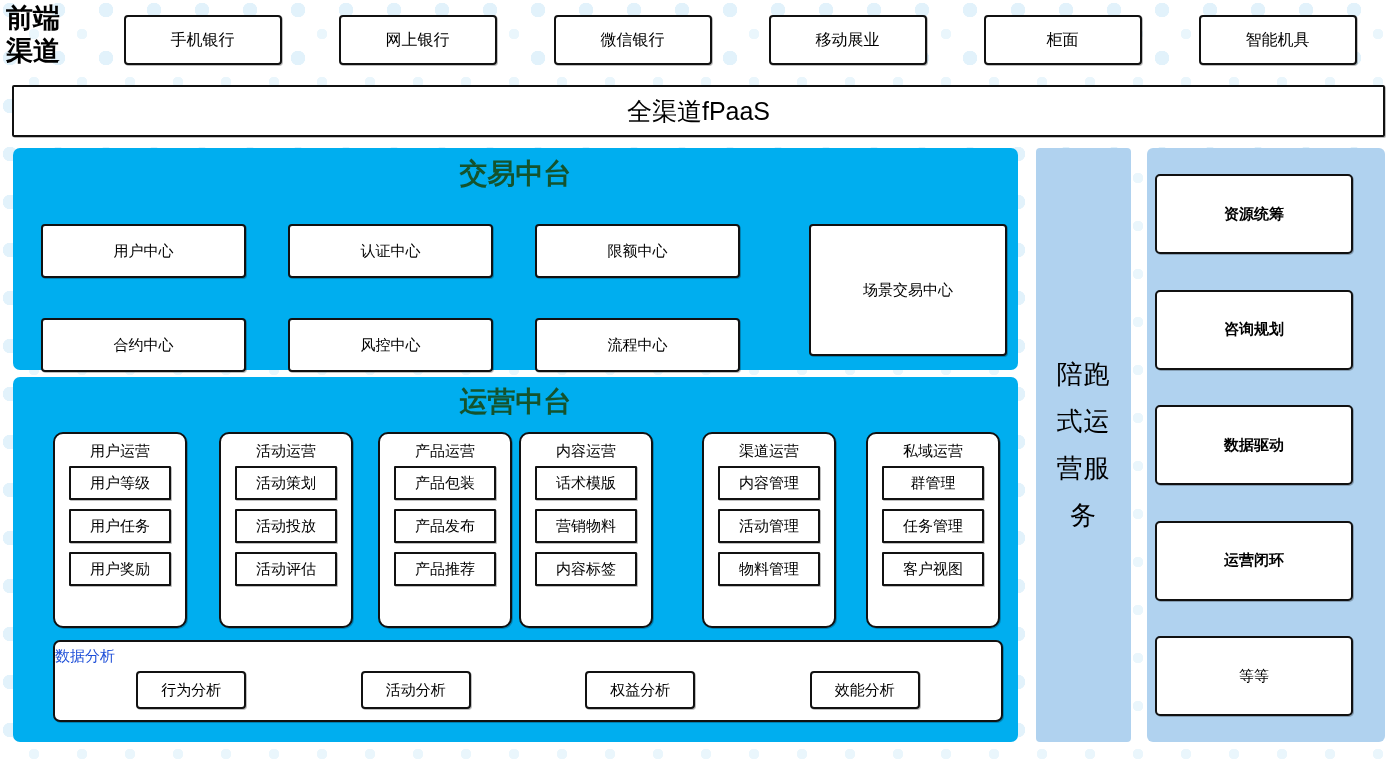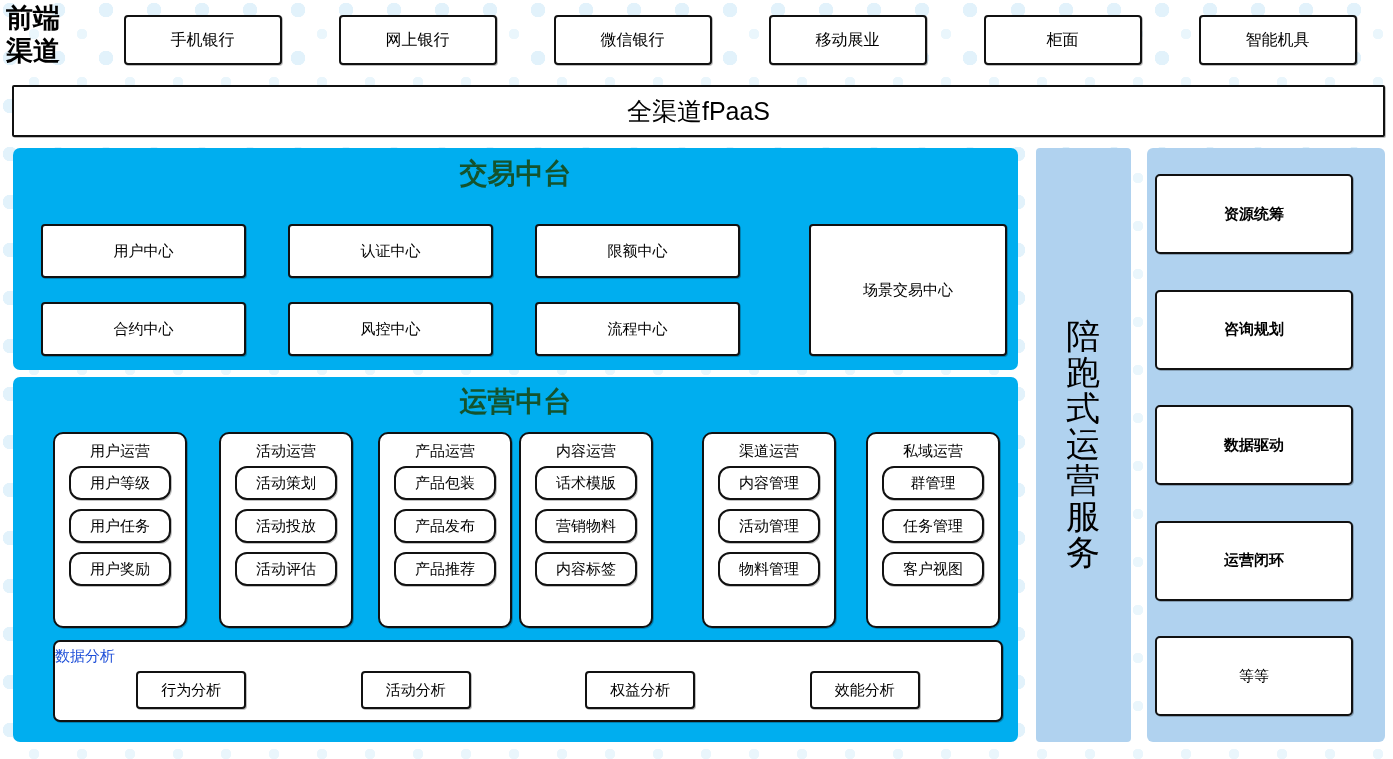--- a/index.html
+++ b/index.html
@@ -118,21 +118,21 @@
   }
   #trade-grid .tcol {
     position: absolute;
     width: 205px;
   }
   #trade-grid .tcol .wbox {
     width: 205px;
     height: 54px;
     font-size: 15px;
   }
-  #trade-grid .tcol .wbox + .wbox { margin-top: 24px; }
+  #trade-grid .tcol .wbox + .wbox { margin-top: 40px; }
   #trade-col-0 { left: 0; }
   #trade-col-1 { left: 247px; }
   #trade-col-2 { left: 494px; }
   #scene-box {
     position: absolute;
     left: 768px;
     top: 0;
     width: 198px;
     height: 132px;
     font-size: 15px;
@@ -162,21 +162,21 @@
     font-size: 15px;
     color: #000;
     line-height: 24px;
     margin-bottom: 3px;
   }
   .ops-col .ops-item {
     width: 102px;
     height: 34px;
     margin: 0 auto 9px auto;
     font-size: 15px;
-    border-radius: 12px;
+    border-radius: 1px;
   }
   #ops-col-0 { left: 12px; }
   #ops-col-1 { left: 178px; }
   #ops-col-2 { left: 337px; }
   #ops-col-3 { left: 478px; }
   #ops-col-4 { left: 661px; }
   #ops-col-5 { left: 825px; }
 
   
   #analytics-box {
@@ -219,23 +219,23 @@
     height: 594px;
     background: #B0D2EF;
     border-radius: 4px;
     display: flex;
     align-items: center;
     justify-content: center;
   }
   #companion-text {
     width: 66px;
     text-align: center;
-    font-size: 34px;
+    font-size: 26px;
     font-weight: 400;
-    line-height: 36px;
+    line-height: 47px;
     color: #000;
     letter-spacing: 1px;
     font-family: "Liberation Serif", "DejaVu Serif", serif;
   }
 
   
   #services-panel {
     position: absolute;
     left: 1147px;
     top: 148px;

